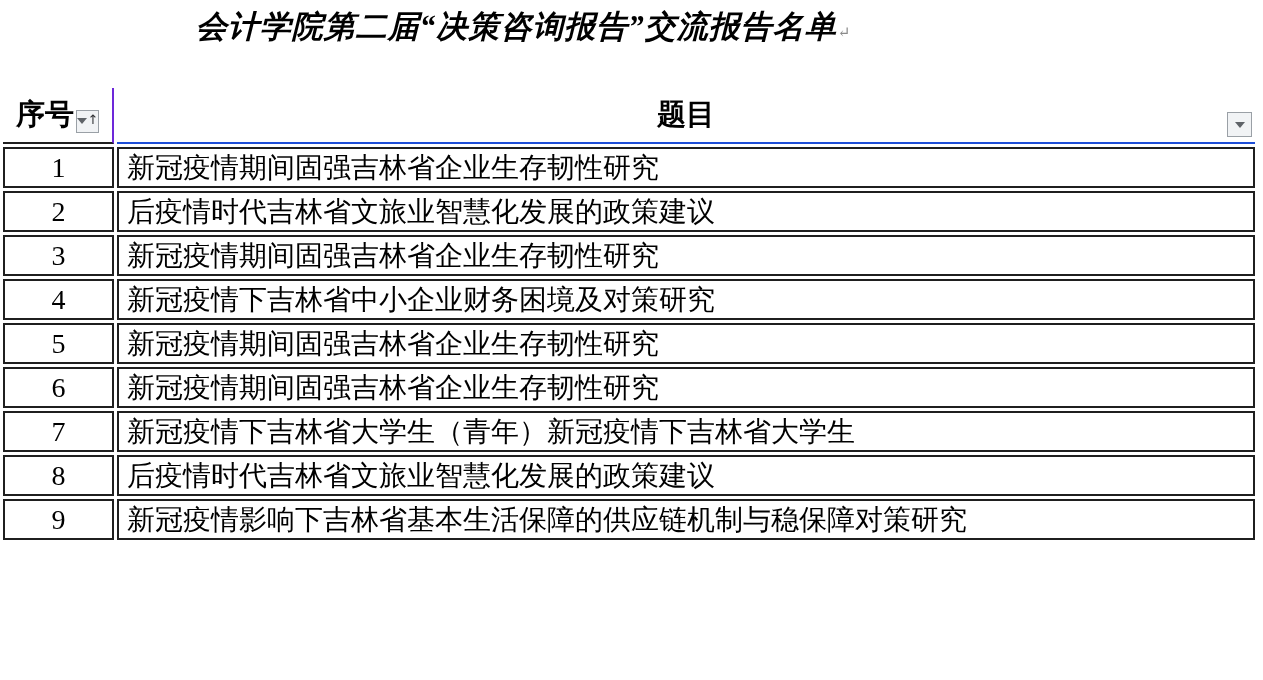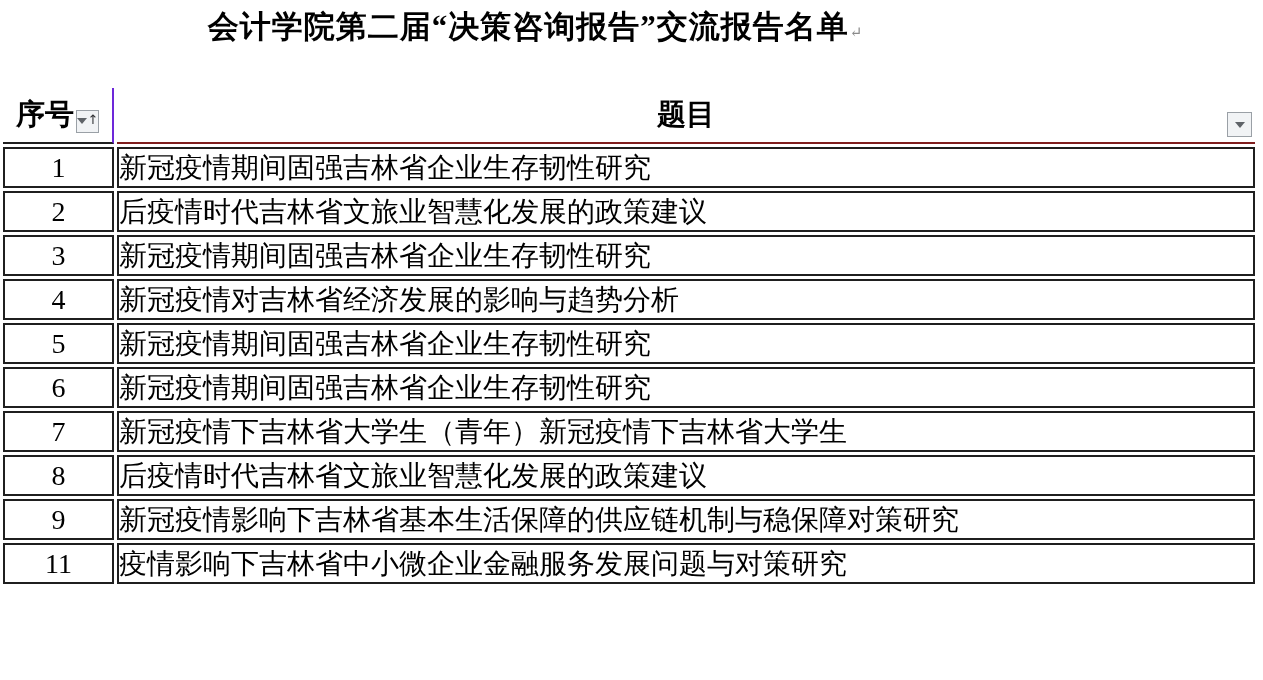--- a/index.html
+++ b/index.html
@@ -10,26 +10,27 @@
     height: 680px;
     overflow: hidden;
     font-family: "Liberation Serif", "DejaVu Serif", serif;
     color: #000000;
   }
   .page { position: relative; width: 1263px; height: 680px; }
 
   
   .title-wrap {
     position: absolute;
-    top: 6px; left: 16px; width: 1038px;
+    top: 6px; left: 4px; width: 1038px;
     text-align: center;
     font-weight: bold;
     font-size: 31px;
     letter-spacing: 1px;
     white-space: nowrap;
+    font-style: italic;
   }
   .para-mark {
     font-weight: normal;
     font-size: 15px;
     color: #8a8a8a;
     letter-spacing: 0;
     margin-left: 1px;
     vertical-align: baseline;
   }
 
@@ -51,37 +52,38 @@
     height: 54px;
     padding: 0;
     position: relative;
     white-space: nowrap;
   }
   thead th.h-no {
     border-right: 2px solid #6d28d9;
     border-bottom: 2px solid #1f1f1f;
   }
   thead th.h-title {
-    border-bottom: 2px solid #7f1d1d;
+    border-bottom: 2px solid #1d4ed8;
   }
 
   tbody td {
     border: 2px solid #1f1f1f;
     height: 37px;
     padding: 0;
     font-size: 28px;
     line-height: 37px;
     overflow: hidden;
     white-space: nowrap;
   }
   td.cell-no {
     text-align: center;
     font-family: "Liberation Serif", "DejaVu Serif", serif;
   }
   td.cell-title {
+    padding-left: 8px;
   }
 
   
   .filter-btn {
     display: inline-flex;
     align-items: center;
     justify-content: center;
     width: 23px;
     height: 23px;
     background: #f1f3f5;
@@ -158,21 +160,21 @@
       <tr>
         <td class="cell-no">2</td>
         <td class="cell-title">后疫情时代吉林省文旅业智慧化发展的政策建议</td>
       </tr>
       <tr>
         <td class="cell-no">3</td>
         <td class="cell-title">新冠疫情期间固强吉林省企业生存韧性研究</td>
       </tr>
       <tr>
         <td class="cell-no">4</td>
-        <td class="cell-title">新冠疫情对吉林省经济发展的影响与趋势分析</td>
+        <td class="cell-title">新冠疫情下吉林省中小企业财务困境及对策研究</td>
       </tr>
       <tr>
         <td class="cell-no">5</td>
         <td class="cell-title">新冠疫情期间固强吉林省企业生存韧性研究</td>
       </tr>
       <tr>
         <td class="cell-no">6</td>
         <td class="cell-title">新冠疫情期间固强吉林省企业生存韧性研究</td>
       </tr>
       <tr>
@@ -180,20 +182,16 @@
         <td class="cell-title">新冠疫情下吉林省大学生（青年）新冠疫情下吉林省大学生</td>
       </tr>
       <tr>
         <td class="cell-no">8</td>
         <td class="cell-title">后疫情时代吉林省文旅业智慧化发展的政策建议</td>
       </tr>
       <tr>
         <td class="cell-no">9</td>
         <td class="cell-title">新冠疫情影响下吉林省基本生活保障的供应链机制与稳保障对策研究</td>
       </tr>
-      <tr>
-        <td class="cell-no">11</td>
-        <td class="cell-title">疫情影响下吉林省中小微企业金融服务发展问题与对策研究</td>
-      </tr>
     </tbody>
   </table>
 
 </div>
 
 </body></html>

